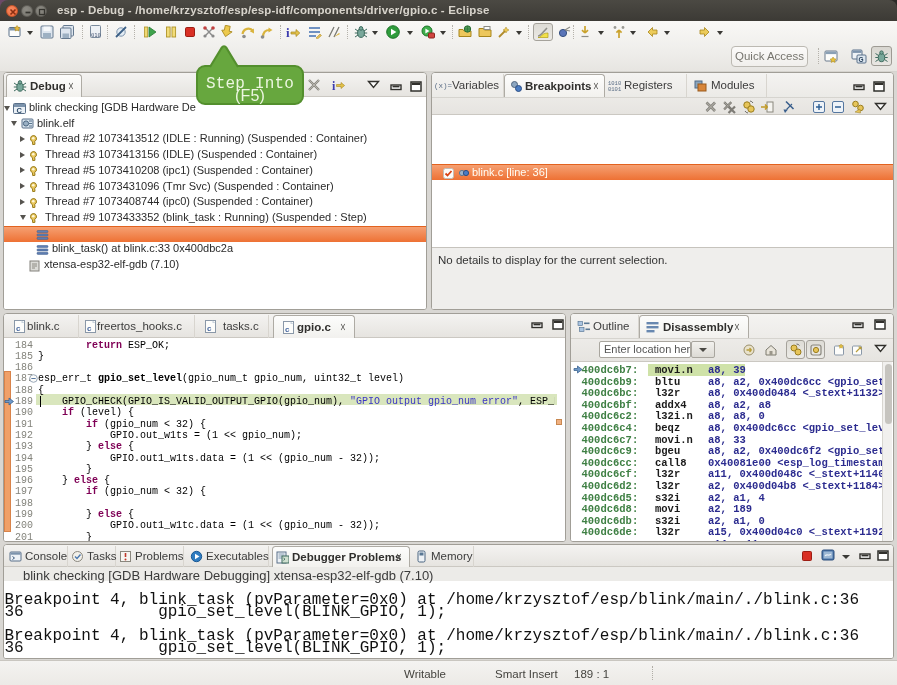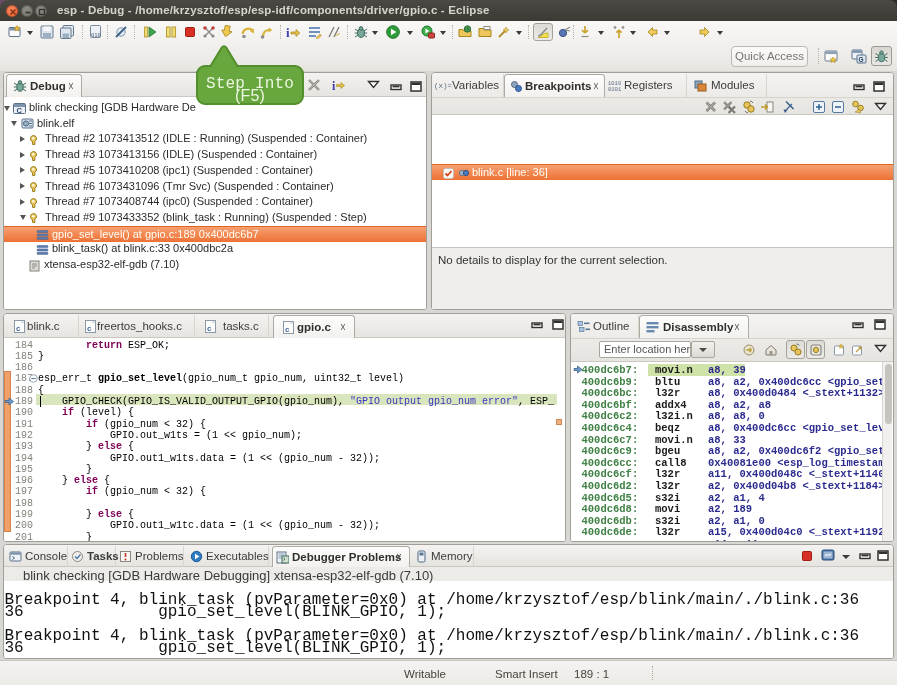--- a/index.html
+++ b/index.html
@@ -306,21 +306,20 @@
           <circle cx="7.3" cy="5.3" r="1.3" fill="#fdf6d8"></circle>
         </svg>
         <span class="abs" style="left:41px;top:1px;">Thread #9 1073433352 (blink_task : Running) (Suspended : Step)</span>
       </div>
 <div class="trow sel-orange" style="top:127.6px;">
         <svg class="abs" style="left:32px;top:1.5px;" width="14" height="13" viewBox="0 0 14 13">
           <rect x="1" y="2.5" width="11" height="2.1" rx="0.8" fill="#5f7fb4" stroke="#3c5a88" stroke-width="0.5"></rect>
           <rect x="1" y="5.9" width="11" height="2.1" rx="0.8" fill="#5f7fb4" stroke="#3c5a88" stroke-width="0.5"></rect>
           <rect x="1" y="9.3" width="11" height="2.1" rx="0.8" fill="#5f7fb4" stroke="#3c5a88" stroke-width="0.5"></rect>
         </svg>
-        <span class="abs" style="left:48px;top:1px;">gpio_set_level() at gpio.c:189 0x400dc6b7</span>
       </div>
 <div class="trow" style="top:143.3px;">
         <svg class="abs" style="left:32px;top:1.5px;" width="14" height="13" viewBox="0 0 14 13">
           <rect x="1" y="2.5" width="11" height="2.1" rx="0.8" fill="#5f7fb4" stroke="#3c5a88" stroke-width="0.5"></rect>
           <rect x="1" y="5.9" width="11" height="2.1" rx="0.8" fill="#5f7fb4" stroke="#3c5a88" stroke-width="0.5"></rect>
           <rect x="1" y="9.3" width="11" height="2.1" rx="0.8" fill="#5f7fb4" stroke="#3c5a88" stroke-width="0.5"></rect>
         </svg>
         <span class="abs" style="left:48px;top:1px;">blink_task() at blink.c:33 0x400dbc2a</span>
       </div>
 <div class="trow" style="top:159.0px;">
@@ -644,21 +643,21 @@
 <div class="panel" style="left:3px;top:544px;width:891px;height:115px;">
 <div class="phead" style="height:22px;"></div>
 <div class="ptab" style="left:2px;width:62px;height:21px;">
       <svg class="abs" style="left:3px;top:4px;" width="13" height="13" viewBox="0 0 13 13">
         <rect x="1" y="2" width="11" height="9" rx="1" fill="#eef2f6" stroke="#5b718a"></rect>
         <rect x="1.5" y="2.5" width="10" height="2.2" fill="#7c93ac"></rect>
         <path d="M3.5 6.5 l2 1.5 -2 1.5" stroke="#3e5c7e" stroke-width="1" fill="none"></path>
       </svg>
       <span class="tlbl" style="left:19px;top:4px;">Console</span>
     </div>
-<div class="ptab" style="left:64px;width:48px;height:21px;font-weight:bold;">
+<div class="ptab" style="left:64px;width:48px;height:21px;">
       <svg class="abs" style="left:3px;top:4px;" width="13" height="13" viewBox="0 0 13 13">
         <circle cx="6.5" cy="6.5" r="5" fill="#f2f0ea" stroke="#8a877e"></circle>
         <path d="M4 6.5 L6 8.5 L9.5 4.5" stroke="#4a78b0" stroke-width="1.4" fill="none"></path>
       </svg>
       <span class="tlbl" style="left:19px;top:4px;">Tasks</span>
     </div>
 <div class="ptab" style="left:112px;width:68px;height:21px;">
       <svg class="abs" style="left:3px;top:4px;" width="13" height="13" viewBox="0 0 13 13">
         <rect x="1.5" y="1.5" width="10" height="10" fill="#f7f6f2" stroke="#8a877e"></rect>
         <path d="M6.5 3 L6.5 7" stroke="#c0392b" stroke-width="1.6"></path>

